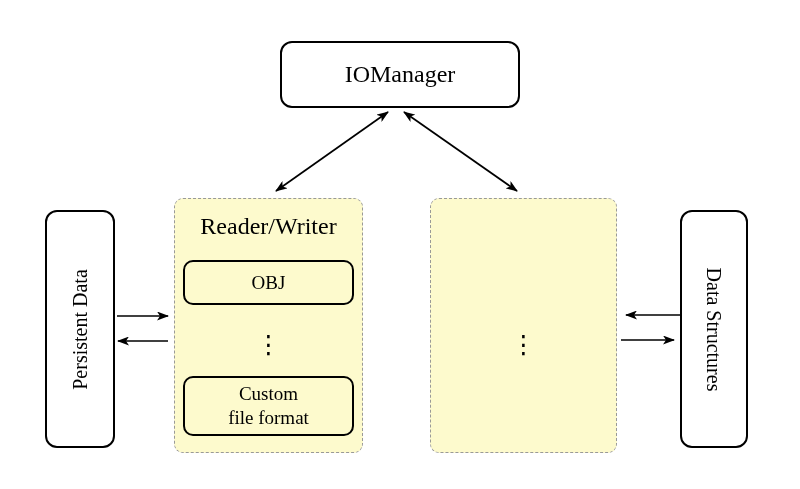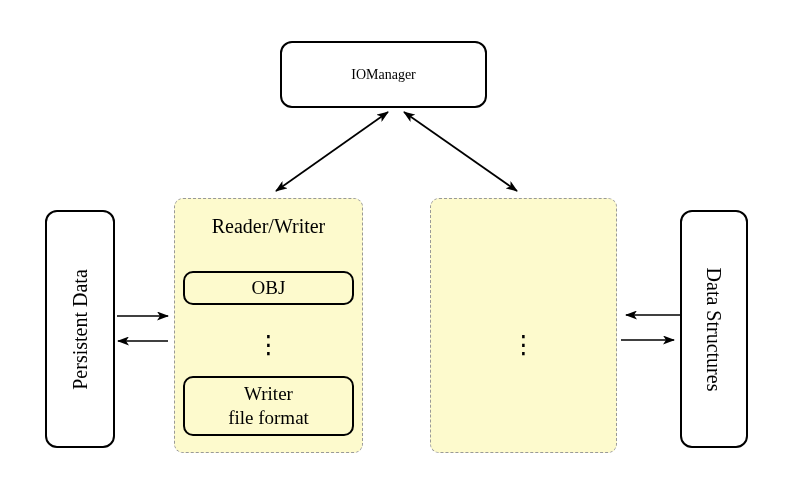--- a/index.html
+++ b/index.html
@@ -30,23 +30,23 @@
     border: 2.5px solid #000000;
     border-radius: 12px;
     display: flex;
     align-items: center;
     justify-content: center;
     box-sizing: border-box;
   }
   .node-iomanager {
     left: 280px;
     top: 41px;
-    width: 207px;
+    width: 240px;
     height: 67px;
-    font-size: 14px;
+    font-size: 24px;
   }
   .side-node {
     position: absolute;
     background: #ffffff;
     border: 2.5px solid #000000;
     border-radius: 12px;
     display: flex;
     align-items: center;
     justify-content: center;
     box-sizing: border-box;
@@ -88,42 +88,42 @@
   .group-right {
     left: 430px;
     width: 187px;
   }
   .group-title {
     position: absolute;
     top: 14px;
     left: 0;
     right: 0;
     text-align: center;
-    font-size: 20px;
+    font-size: 24px;
     line-height: 26px;
   }
   .group-item {
     position: absolute;
     left: 8px;
     right: 8px;
     background: #fdfacd;
     border: 2.5px solid #000000;
     border-radius: 10px;
     display: flex;
     align-items: center;
     justify-content: center;
     text-align: center;
     font-size: 19px;
     line-height: 24px;
     white-space: pre-line;
     box-sizing: border-box;
   }
   .group-item-1 {
-    top: 72px;
-    height: 34px;
+    top: 61px;
+    height: 45px;
   }
   .group-item-2 {
     top: 177px;
     height: 60px;
   }
   .group-ellipsis {
     position: absolute;
     top: 128px;
     left: 0;
     right: 0;
@@ -164,21 +164,21 @@
     <span class="vtext-cw">Data Structures</span>
   </div>
 
   <div class="group group-left">
     <div class="group-title">Reader/Writer</div>
     <div class="group-item group-item-1">
       <span>OBJ</span>
     </div>
     <div class="group-ellipsis">⋮</div>
     <div class="group-item group-item-2">
-      <span>Writer
+      <span>Custom
 file format</span>
     </div>
   </div>
 
   <div class="group group-right">
     <div class="group-ellipsis">⋮</div>
   </div>
 
 </div>
 

